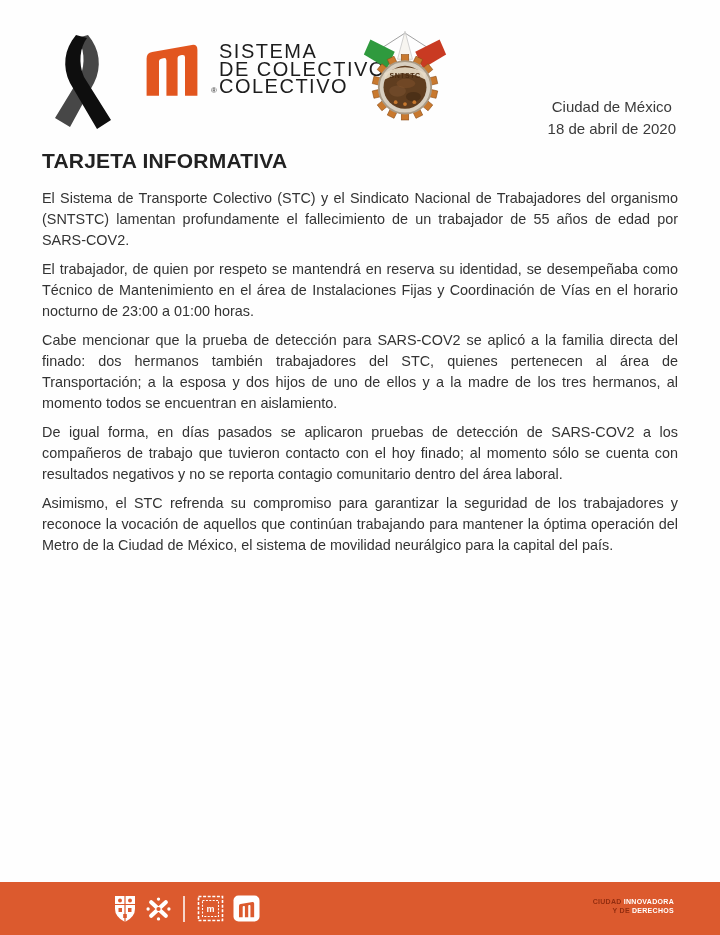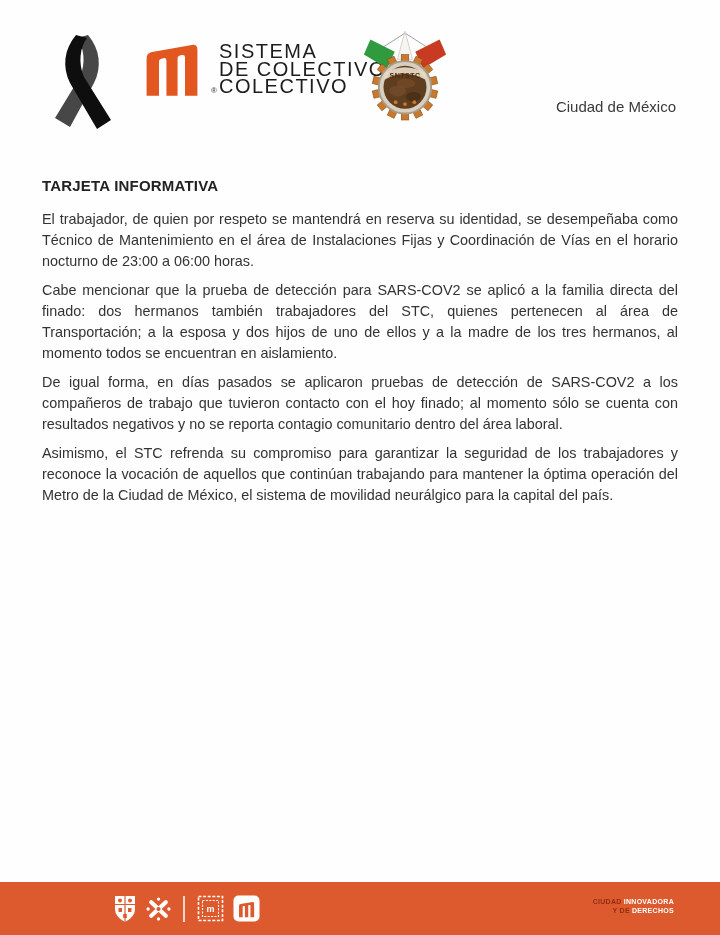--- a/index.html
+++ b/index.html
@@ -40,21 +40,21 @@
   .flag-green{fill:var(--flag-green);}
   .flag-red{fill:var(--flag-red);}
   .dateline{
     position:absolute;right:44px;top:96px;text-align:center;
     font-size:15px;line-height:22px;color:#3a3a3a;
   }
 
   
   .doc-body{position:absolute;left:42px;right:42px;top:149px;}
   .doc-title{
-    font-size:15px;font-weight:bold;color:#222;margin-bottom:15px;letter-spacing:0.2px;margin-top:28px;
+    font-size:21px;font-weight:bold;color:#222;margin-bottom:15px;letter-spacing:0.2px;
   }
   .para{
     font-size:14.4px;line-height:21px;text-align:justify;
     margin-bottom:8px;color:var(--text-color);
   }
 
   
   .footer-bar{
     position:absolute;left:0;bottom:0;width:720px;height:53px;
     background:var(--footer-orange);
@@ -155,26 +155,28 @@
       <text x="46" y="58" text-anchor="middle" font-size="7.5" font-weight="bold" fill="#4a2c12" letter-spacing="0.5">SNTSTC</text>
       <g fill="#c9792e">
           <circle cx="36" cy="84" r="2"></circle>
           <circle cx="46" cy="86" r="2"></circle>
           <circle cx="56" cy="84" r="2"></circle>
         </g>
     </svg>
 
     <div class="dateline">
       <div>Ciudad de México</div>
+      <div>18 de abril de 2020</div>
     </div>
   </header>
 
   <main class="doc-body">
     <h1 class="doc-title">TARJETA INFORMATIVA</h1>
-    <p class="para">El trabajador, de quien por respeto se mantendrá en reserva su identidad, se desempeñaba como Técnico de Mantenimiento en el área de Instalaciones Fijas y Coordinación de Vías en el horario nocturno de 23:00 a 06:00 horas.</p>
+    <p class="para">El Sistema de Transporte Colectivo (STC) y el Sindicato Nacional de Trabajadores del organismo (SNTSTC) lamentan profundamente el fallecimiento de un trabajador de 55 años de edad por SARS-COV2.</p>
+    <p class="para">El trabajador, de quien por respeto se mantendrá en reserva su identidad, se desempeñaba como Técnico de Mantenimiento en el área de Instalaciones Fijas y Coordinación de Vías en el horario nocturno de 23:00 a 01:00 horas.</p>
     <p class="para">Cabe mencionar que la prueba de detección para SARS-COV2 se aplicó a la familia directa del finado: dos hermanos también trabajadores del STC, quienes pertenecen al área de Transportación; a la esposa y dos hijos de uno de ellos y a la madre de los tres hermanos, al momento todos se encuentran en aislamiento.</p>
     <p class="para">De igual forma, en días pasados se aplicaron pruebas de detección de SARS-COV2 a los compañeros de trabajo que tuvieron contacto con el hoy finado; al momento sólo se cuenta con resultados negativos y no se reporta contagio comunitario dentro del área laboral.</p>
     <p class="para">Asimismo, el STC refrenda su compromiso para garantizar la seguridad de los trabajadores y reconoce la vocación de aquellos que continúan trabajando para mantener la óptima operación del Metro de la Ciudad de México, el sistema de movilidad neurálgico para la capital del país.</p>
   </main>
 
   <footer class="footer-bar">
     <div class="footer-logos">
 
       <svg width="24" height="28" viewBox="0 0 24 28" aria-hidden="true">
         <path d="M2,1 H22 V14 Q22,22 12,27 Q2,22 2,14 Z" fill="#ffffff"></path>

